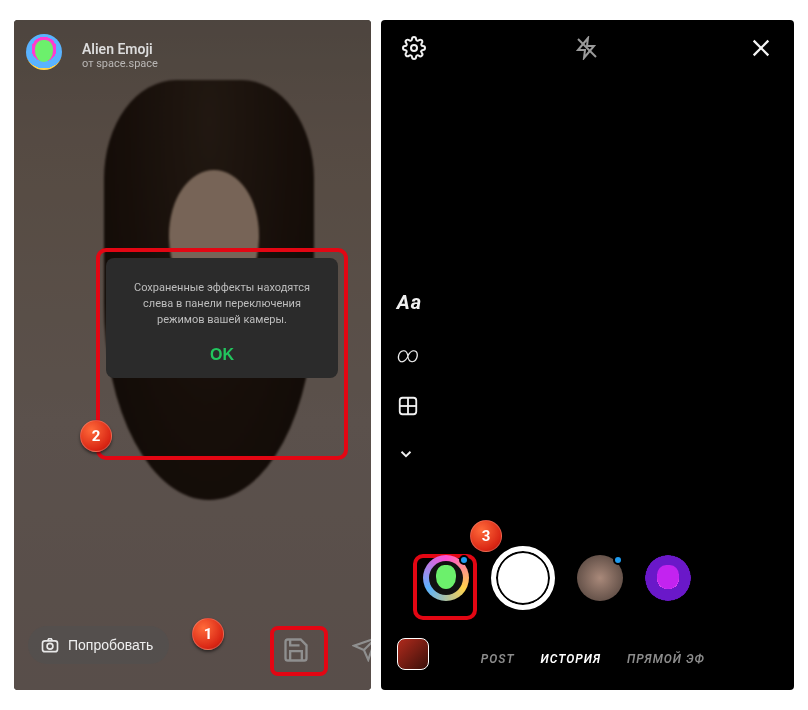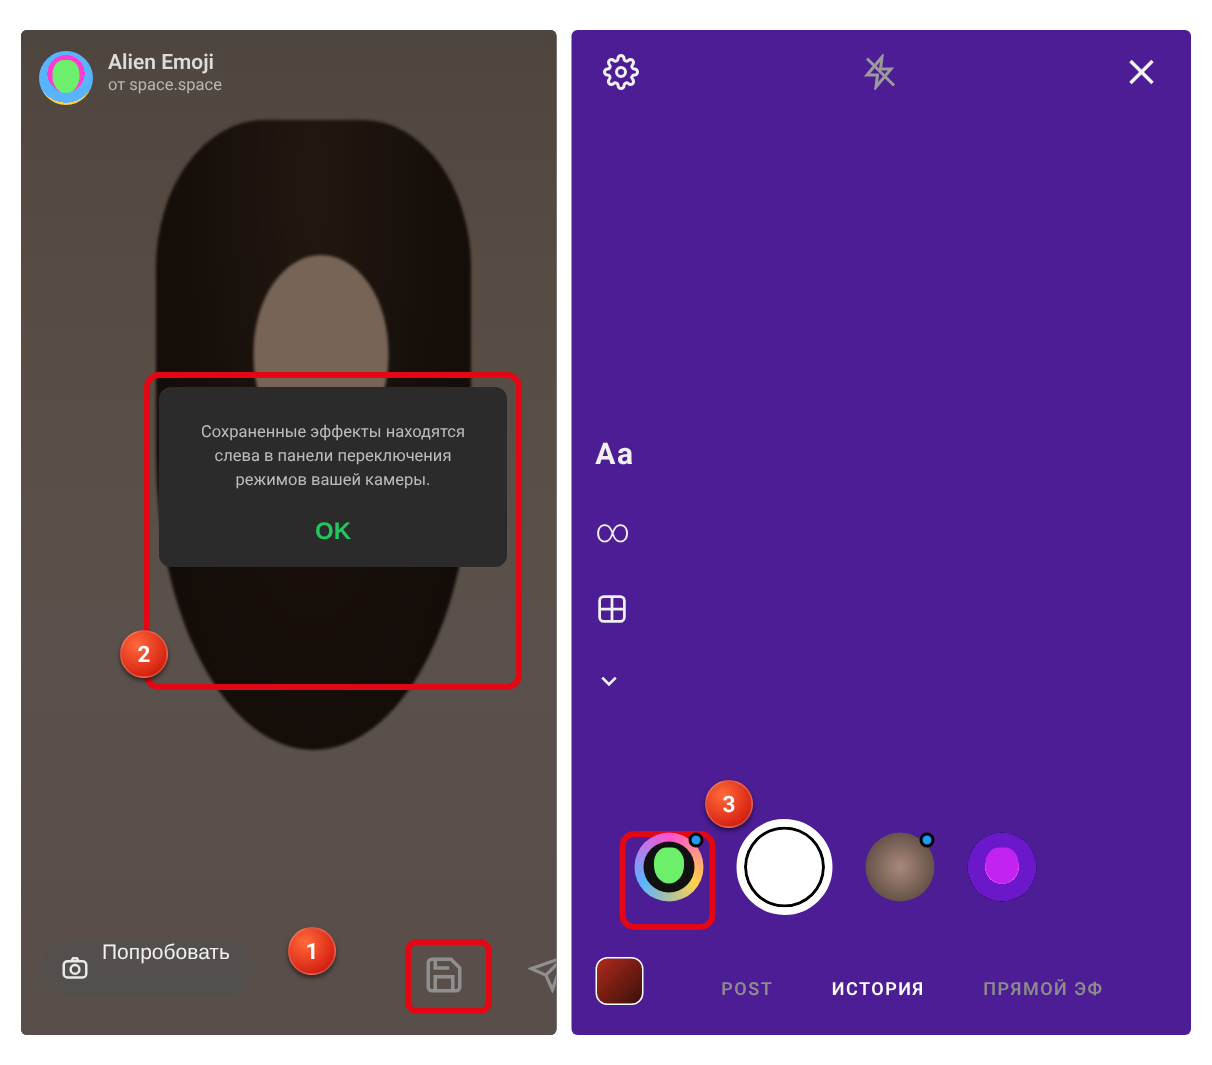--- a/index.html
+++ b/index.html
@@ -9,44 +9,44 @@
     background: #fff;
     font-family: -apple-system, BlinkMacSystemFont, "Segoe UI", Roboto, Helvetica, Arial, sans-serif;
     position: relative;
     overflow: hidden;
   }
   .wrap { position: absolute; inset: 0; display: flex; padding: 20px 14px; gap: 10px; }
 
   
   .panel { position: relative; border-radius: 4px; overflow: hidden; }
   .panel-left { width: 380px; height: 670px; background: #000; }
-  .panel-right { width: 440px; height: 670px; background: #4c1d95; }
+  .panel-right { width: 440px; height: 670px; background: #000000; font-style: italic; }
 
   
   .photo { position: absolute; inset: 0; background: linear-gradient(180deg,#8d7e73 0%, #9c887a 18%, #a28f82 40%, #a6948a 60%, #a18e87 100%); }
   .hair { position:absolute; top:60px; left:90px; width:210px; height:420px; background: radial-gradient(ellipse at 50% 10%, #3d2c20 0%, #2a1b12 55%, #1e130c 100%); border-radius: 110px 110px 160px 160px / 150px 150px 300px 300px; filter: blur(1px); }
   .face { position:absolute; top:150px; left:155px; width:90px; height:130px; background:#d9b79e; border-radius:50% 50% 48% 48%; filter: blur(1px);}
   .dim { position:absolute; inset:0; background: rgba(0,0,0,.45); }
 
   
-  .fx-header { position:absolute; top:14px; left:12px; display:flex; align-items:flex-start; gap:10px; color:#dcdcdc; }
+  .fx-header { position:absolute; top:14px; left:12px; display:flex; align-items:flex-end; gap:20px; color:#dcdcdc; }
   .fx-avatar { width:36px; height:36px; border-radius:50%; background: radial-gradient(circle at 50% 42%, #6bff6b 0 20%, #ff3bd0 20% 45%, #5ab3ff 45% 70%, #ffd24a 70% 100%); position:relative; }
   .fx-avatar::after{content:""; position:absolute; top:6px; left:9px; width:18px; height:22px; border-radius:50% 50% 60% 60%; background:#6cf06c;}
   .fx-title { font-size:14px; font-weight:600; }
   .fx-sub { font-size:11px; opacity:.75; }
 
   
   .dialog-hl{ position:absolute; top:228px; left:82px; width:252px; height:212px; border:4px solid #e30613; border-radius:10px; }
   .dialog { position:absolute; top:238px; left:92px; width:232px; background:#2b2b2b; border-radius:8px; padding:22px 18px 12px; text-align:center; color:#e8e8e8;}
   .dlg-title{font-size:15px; font-weight:700;}
   .dlg-body{font-size:11px; line-height:1.45; color:#bdbdbd;}
   .dlg-ok{display:block; margin:18px auto 2px; color:#22c55e; font-size:16px; font-weight:700; background:none;border:none; cursor:pointer;}
 
   
-  .try-btn{ position:absolute; left:14px; bottom:26px; height:38px; padding:0 16px 0 40px; border-radius:20px; background:rgba(80,80,80,.55); color:#efefef; font-size:14px; display:flex; border:none;}
+  .try-btn{ position:absolute; left:14px; bottom:26px; height:38px; padding:0 16px 0 40px; border-radius:20px; background:rgba(80,80,80,.55); color:#efefef; font-size:14px; display:flex; align-items:center; border:none;}
   .try-btn .cam-ico{ position:absolute; left:12px; top:9px; }
   .save-hl{ position:absolute; left:256px; bottom:14px; width:58px; height:50px; border:4px solid #e30613; border-radius:8px;}
   .save-ico{ position:absolute; left:268px; bottom:26px; }
   .share-ico{ position:absolute; left:338px; bottom:28px; }
 
   
   .badge { position:absolute; width:32px; height:32px; border-radius:50%; background: radial-gradient(circle at 35% 30%, #ff6a3a, #d92614 70%, #a31204); color:#fff; font-weight:700; font-size:15px; display:flex; align-items:center; justify-content:center; box-shadow:0 2px 3px rgba(0,0,0,.5); border:1px solid rgba(255,255,255,.2);}
   .badge1{ left:178px; bottom:40px;}
   .badge2{ left:66px; top:400px;}
 
@@ -66,21 +66,21 @@
   .alien{ background: conic-gradient(#ff4fd3,#ffd24a,#5ab3ff,#ff4fd3); }
   .alien::before{content:"";position:absolute;inset:6px;border-radius:50%;background:#111;}
   .alien::after{content:"";position:absolute;top:10px;left:13px;width:20px;height:24px;border-radius:50% 50% 60% 60%; background:#6cf06c;}
   .dot-b{ position:absolute; top:0; right:0; width:10px;height:10px;border-radius:50%;background:#1e9bf0;border:2px solid #000;}
   .shutter{ width:64px; height:64px; border-radius:50%; background:#fff; border:5px solid #fff; box-shadow: inset 0 0 0 2px #000;}
   .eff3{ background: radial-gradient(circle,#a9897a,#4a3c36);}
   .eff4{ background: radial-gradient(circle at 50% 50%, #e04bf0 0 35%, #6a18c9 35% 70%, #2a0b52 70% 100%);}
   .eff4::after{content:"";position:absolute;top:10px;left:12px;width:22px;height:24px;border-radius:50% 50% 60% 60%; background:#c323f0;}
 
   .gallery{ position:absolute; left:16px; bottom:20px; width:32px; height:32px; border-radius:8px; background: linear-gradient(135deg,#b02a1c,#3a100a); border:1.5px solid #fff;}
-  .modes{ position:absolute; left:100px; right:0; bottom:24px; display:flex; gap:39px; color:#8c8c8c; font-size:12px; font-weight:600; letter-spacing:1px; white-space:nowrap;}
+  .modes{ position:absolute; left:100px; right:0; bottom:24px; display:flex; gap:26px; color:#8c8c8c; font-size:12px; font-weight:600; letter-spacing:1px; white-space:nowrap;}
   .modes .active{ color:#fff;}
 
   .badge3{ position:absolute; left:470px; bottom:158px;}
 
   svg { display:block; }
 </style>
 </head>
 <body>
 
 <div class="wrap">

